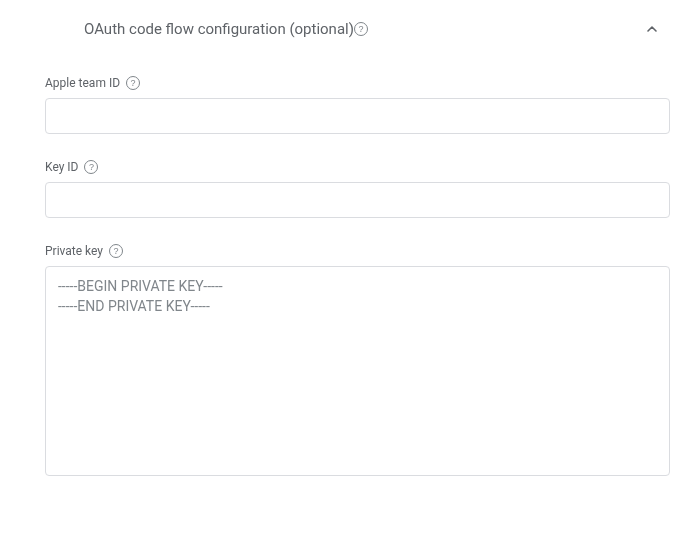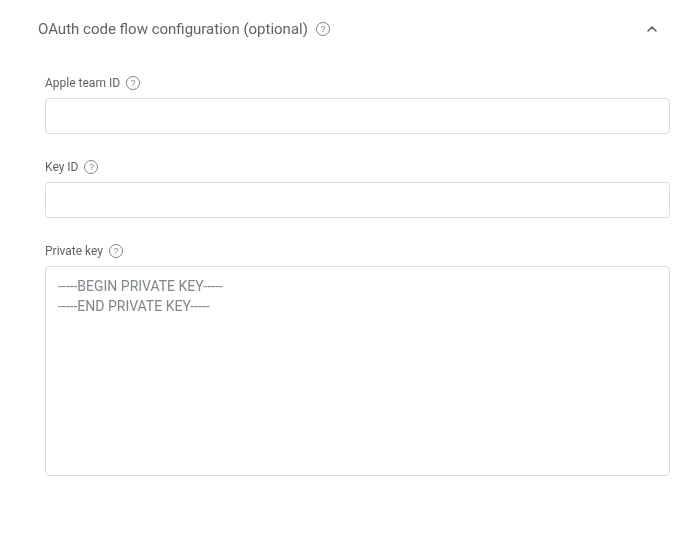--- a/index.html
+++ b/index.html
@@ -20,22 +20,22 @@
     align-items: center;
     justify-content: space-between;
     padding: 20px 6px 12px 20px;
     cursor: pointer;
   }
   .section-title {
     font-size: 15px;
     color: #5f6368;
     display: flex;
     align-items: center;
-    gap: 8px;
     font-weight: 400;
+    margin-left: 46px;
   }
   .help-icon {
     width: 14px;
     height: 14px;
     border: 1.2px solid #80868b;
     border-radius: 50%;
     display: inline-flex;
     align-items: center;
     justify-content: center;
     font-size: 9px;

